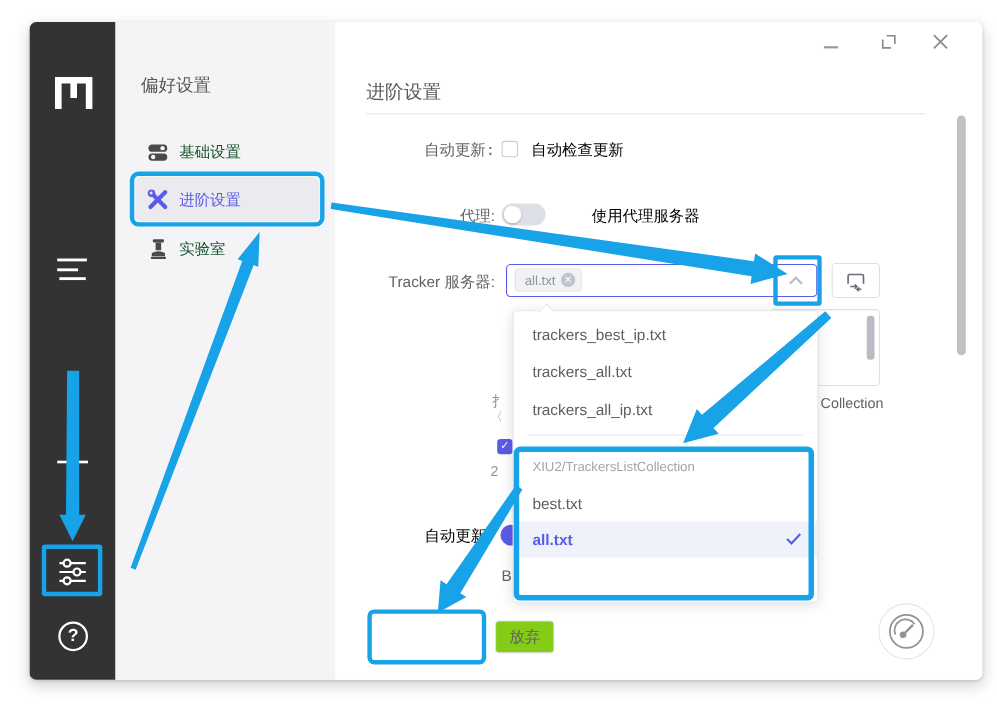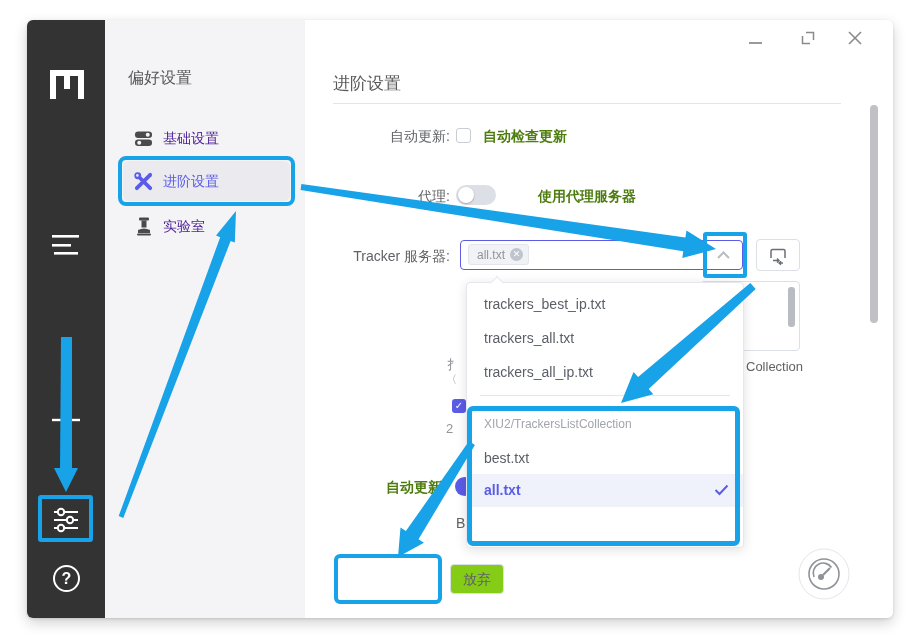--- a/index.html
+++ b/index.html
@@ -8,22 +8,22 @@
          font-family:"Liberation Sans","DejaVu Sans",sans-serif;}
   .window{position:absolute;left:27px;top:20px;width:866px;height:598px;background:#fff;
           border-radius:6px;box-shadow:0 5px 14px rgba(0,0,0,.18), 0 1px 3px rgba(0,0,0,.12);}
   .sidebar{position:absolute;left:0;top:0;width:78px;height:598px;background:#333333;
            border-radius:6px 0 0 6px;}
   .panel2{position:absolute;left:78px;top:0;width:200px;height:598px;background:#f4f4f6;}
   .main{position:absolute;left:278px;top:0;width:588px;height:598px;background:#fff;border-radius:0 6px 6px 0;}
   .abs{position:absolute;}
   .txt{position:absolute;white-space:nowrap;}
   .ann{position:absolute;border:4px solid #18A2E8;border-radius:6px;z-index:30;pointer-events:none;}
-  .navlabel{font-size:14px;color:#4c1d95;}
-  .lbl{font-size:14px;color:#4d7c0f;font-weight:bold;}
+  .navlabel{font-size:14px;color:#14532d;}
+  .lbl{font-size:14px;color:#000000;}
   .rlabel{position:absolute;width:117px;text-align:right;font-size:14px;color:#606266;white-space:nowrap;}
   .ditem{position:absolute;left:0;width:278px;height:34px;line-height:34px;padding-left:17px;
          font-size:14px;color:#5a5e66;}
   .checkbox{position:absolute;width:15px;height:15px;border:1px solid #c8ccd4;border-radius:3px;background:#fff;}
   .btn{position:absolute;border-radius:4px;font-size:14px;text-align:center;cursor:pointer;}
   svg{display:block;}
 </style>
 </head>
 <body>
 
@@ -113,21 +113,21 @@
         <svg width="16" height="16" viewBox="0 0 16 16">
           <line x1="2" y1="2" x2="14" y2="14" stroke="#8a8a8a" stroke-width="1.6"></line>
           <line x1="14" y1="2" x2="2" y2="14" stroke="#8a8a8a" stroke-width="1.6"></line>
         </svg>
       </div>
 
       <div class="txt" style="left:28px;top:52px;font-size:17px;color:#595959;">进阶设置</div>
       <div class="abs" style="left:28px;top:83px;width:508px;height:1px;background:#e5e5e5;"></div>
       <div class="abs" style="left:565px;top:85px;width:8px;height:218px;background:#c1c1c5;border-radius:4px;"></div>
 
-      <div class="rlabel" style="left:28px;top:108px;">自动更新:</div>
+      <div class="rlabel" style="left:28px;top:108px;font-family:Liberation Mono, monospace;">自动更新:</div>
       <div class="checkbox" style="left:151px;top:108px;"></div>
       <div class="txt lbl" style="left:178px;top:108px;">自动检查更新</div>
 
       <div class="rlabel" style="left:28px;top:168px;">代理:</div>
       <div class="abs" style="left:151px;top:165px;width:40px;height:20px;background:#dcdfe6;border-radius:10px;">
         <div class="abs" style="left:2px;top:2px;width:16px;height:16px;background:#fff;border-radius:50%;
              box-shadow:0 1px 2px rgba(0,0,0,.25);"></div>
       </div>
       <div class="txt lbl" style="left:201px;top:168px;margin-left:32px;">使用代理服务器</div>
 

